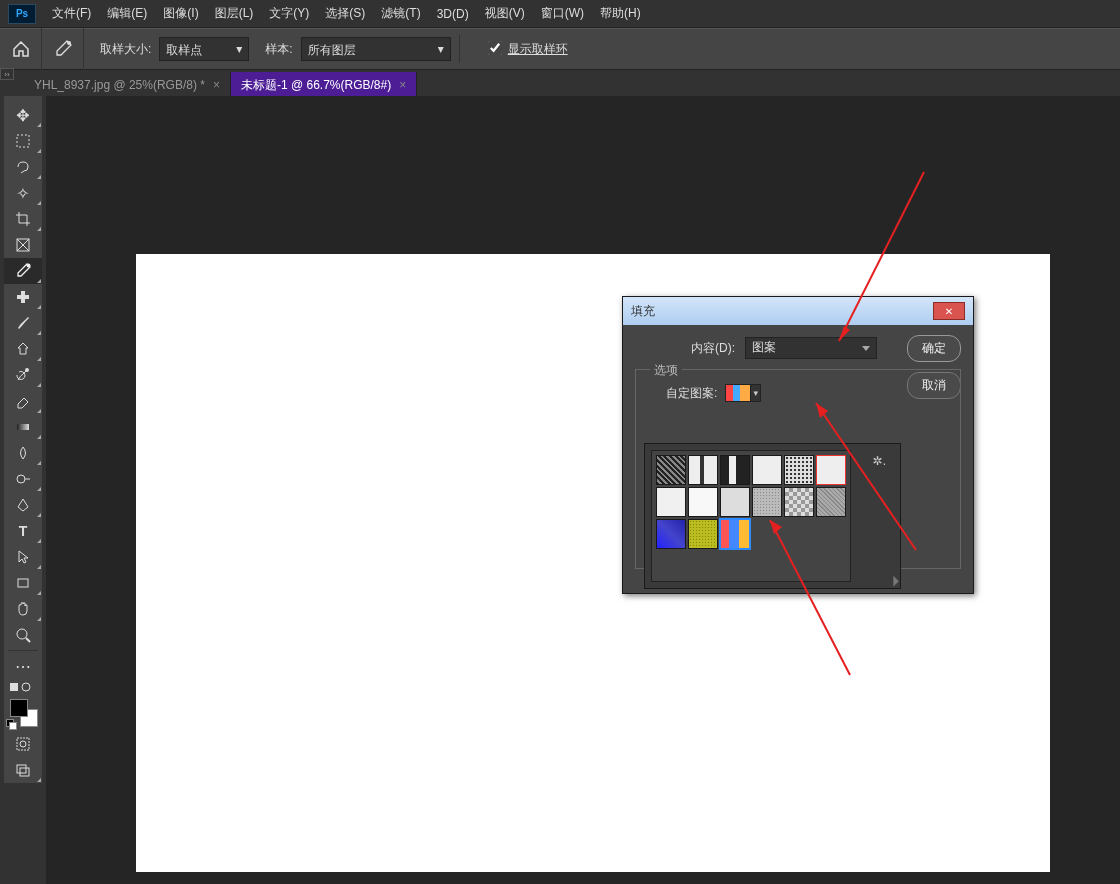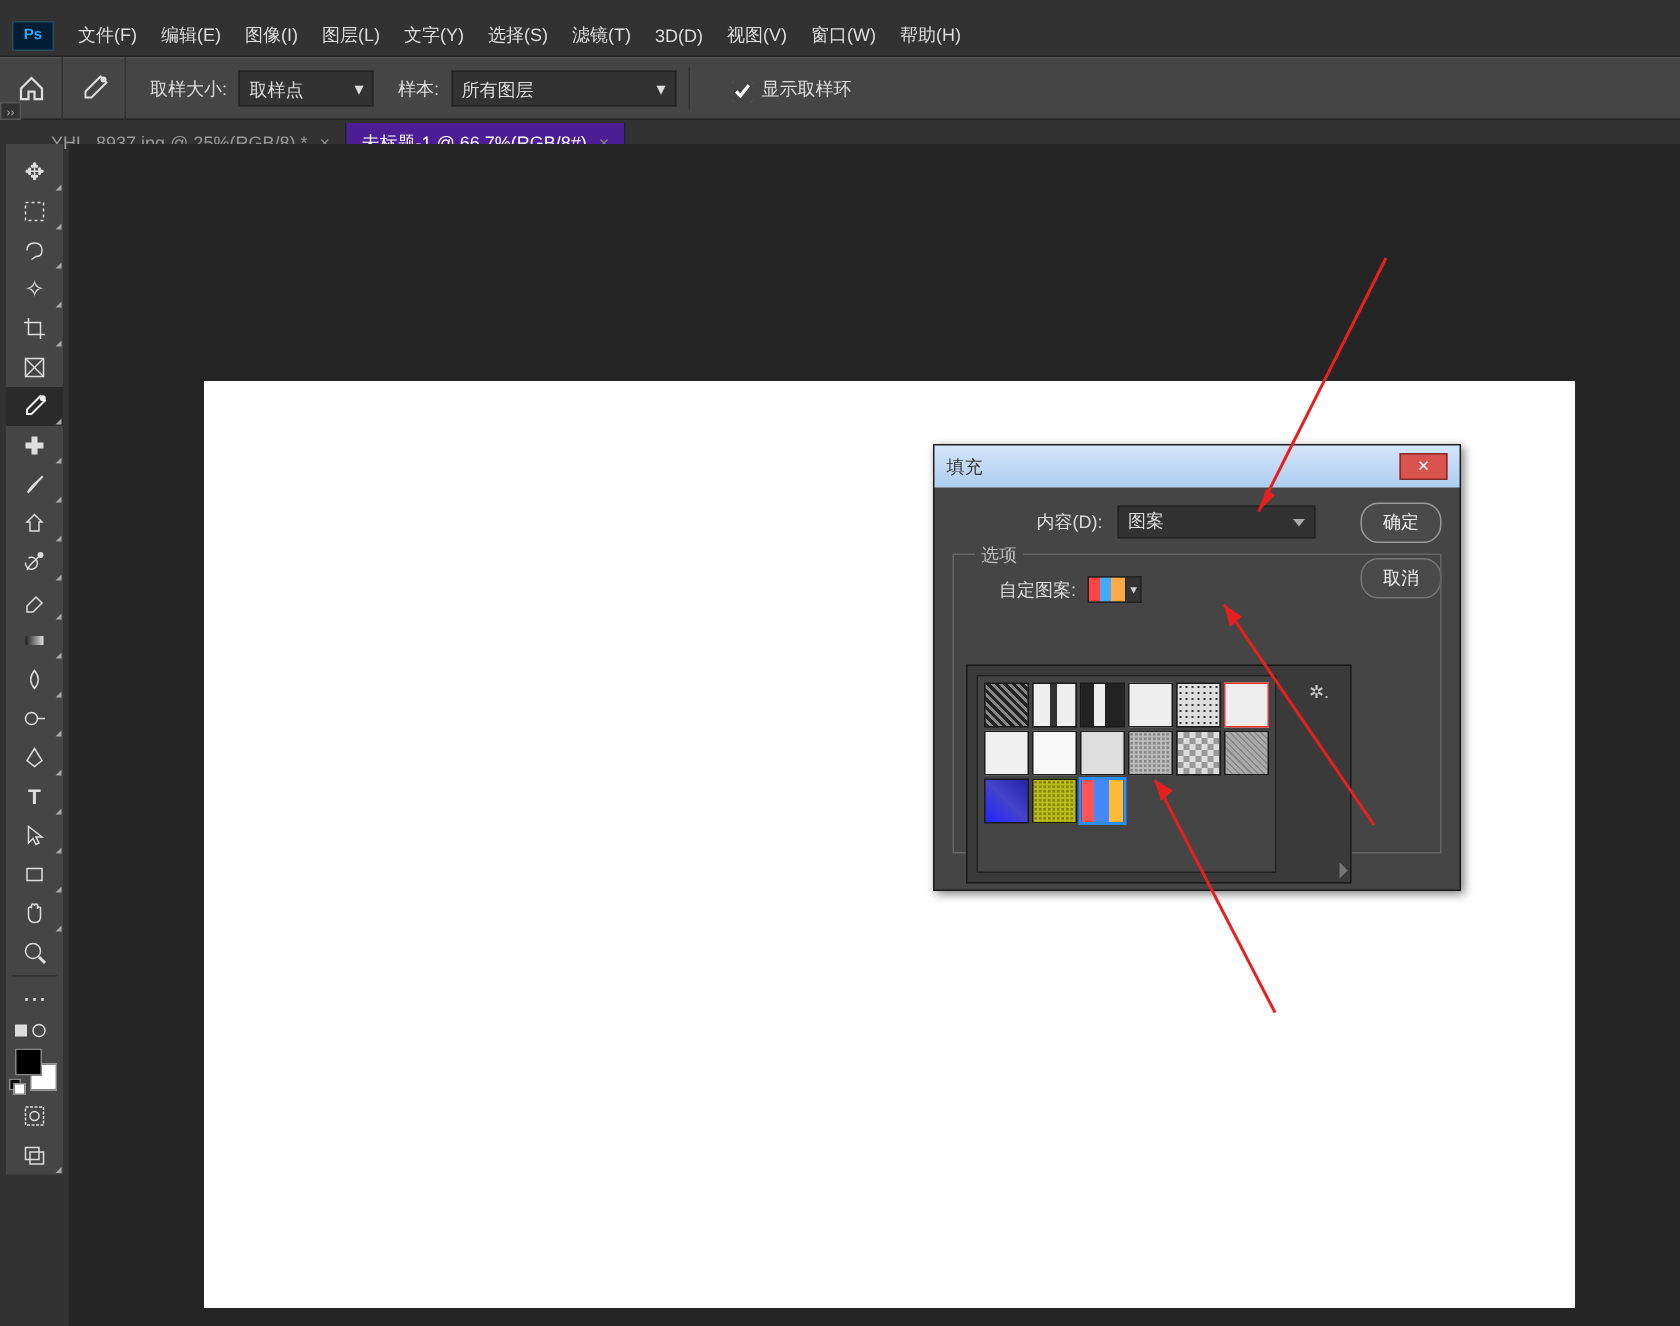--- a/index.html
+++ b/index.html
@@ -1,30 +1,30 @@
 <!DOCTYPE html>
 <html><head>
 <meta charset="utf-8">
 <style>
 * { box-sizing: border-box; margin: 0; padding: 0; font-family: "Microsoft YaHei", Arial, sans-serif; }
 body { width: 1120px; height: 884px; background: #323232; overflow: hidden; position: relative; }
 
 
-.menubar { height: 28px; background: #323232; display: flex; align-items: center; font-size: 12px; color: #ddd; border-bottom: 1px solid #222; margin-top: 10px; }
+.menubar { height: 28px; background: #323232; display: flex; align-items: center; font-size: 12px; color: #ddd; border-bottom: 1px solid #222; }
 .app-icon { width: 28px; height: 20px; margin: 0 8px; background: #001d33; color: #31a8ff; font-weight: bold; display: flex; align-items: center; justify-content: center; font-size: 10px; border: 1px solid #2a4a5f; }
 .menu-item { padding: 0 8px; cursor: pointer; }
 
 
 .optbar { height: 42px; background: #454545; display: flex; align-items: center; border-top: 1px solid #555; border-bottom: 1px solid #222; font-size: 12px; color: #ddd; }
 .home-btn { width: 42px; height: 42px; display: flex; align-items: center; justify-content: center; cursor: pointer; border-right: 1px solid #333; }
 .tool-icon-top { width: 42px; height: 42px; display: flex; align-items: center; justify-content: center; border-right: 1px solid #333; }
 .opt-label { margin: 0 8px 0 16px; }
 .opt-select { background: #323232; border: 1px solid #222; color: #ddd; font-size: 12px; padding: 4px 6px; min-width: 90px; height: 24px; }
 .opt-select.wide { min-width: 150px; }
-.opt-check { display: flex; align-items: flex-end; margin-left: 20px; }
+.opt-check { display: flex; align-items: flex-start; margin-left: 20px; text-decoration: underline; }
 .opt-check input { width: 14px; height: 14px; background: #222; margin-right: 6px; accent-color: #444; }
 
 
 .tabbar { height: 28px; background: #323232; display: flex; align-items: flex-end; font-size: 12px; color: #999; padding-left: 24px; }
 .tab { height: 26px; padding: 0 10px; display: flex; align-items: center; border-right: 1px solid #222; cursor: pointer; }
 .tab.active { background: #4c1d95; color: #fff; }
 .tab .close-x { margin-left: 8px; color: #888; font-size: 12px; }
 
 
 .flyout-handle { position: absolute; left: 0; top: 68px; width: 14px; height: 12px; background: #323232; border: 1px solid #555; color: #aaa; font-size: 8px; display: flex; align-items: center; justify-content: center; z-index: 5; }

